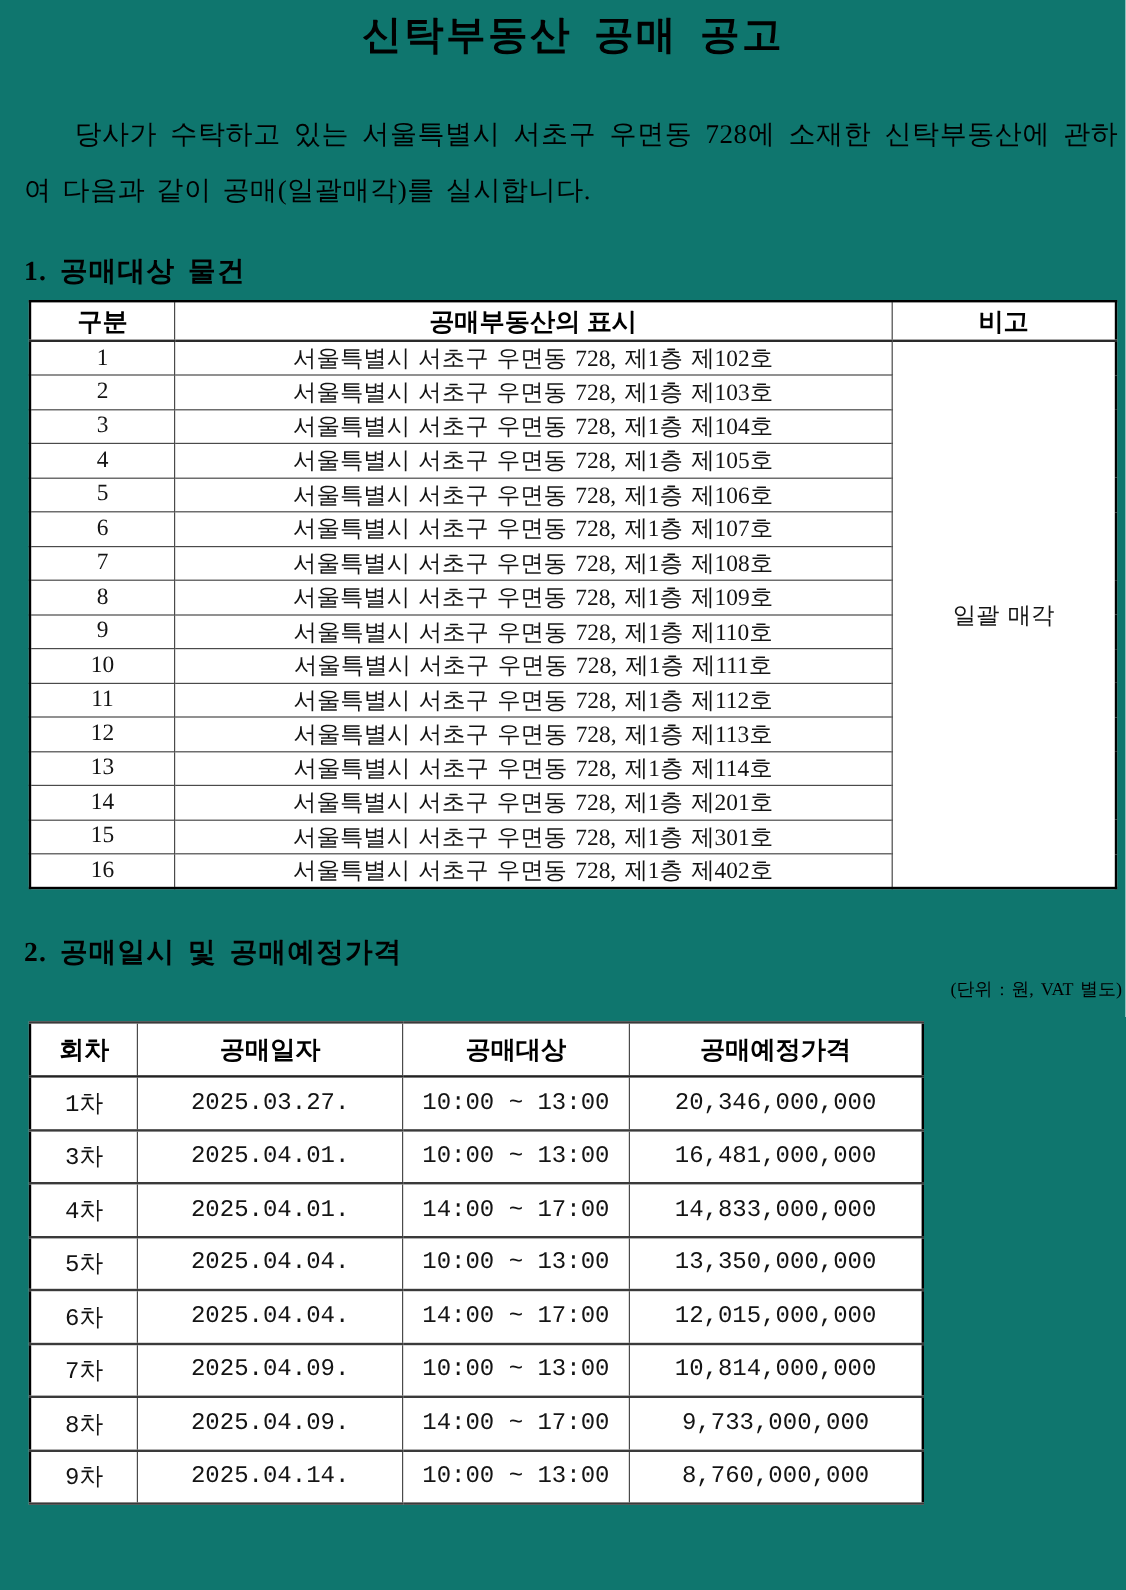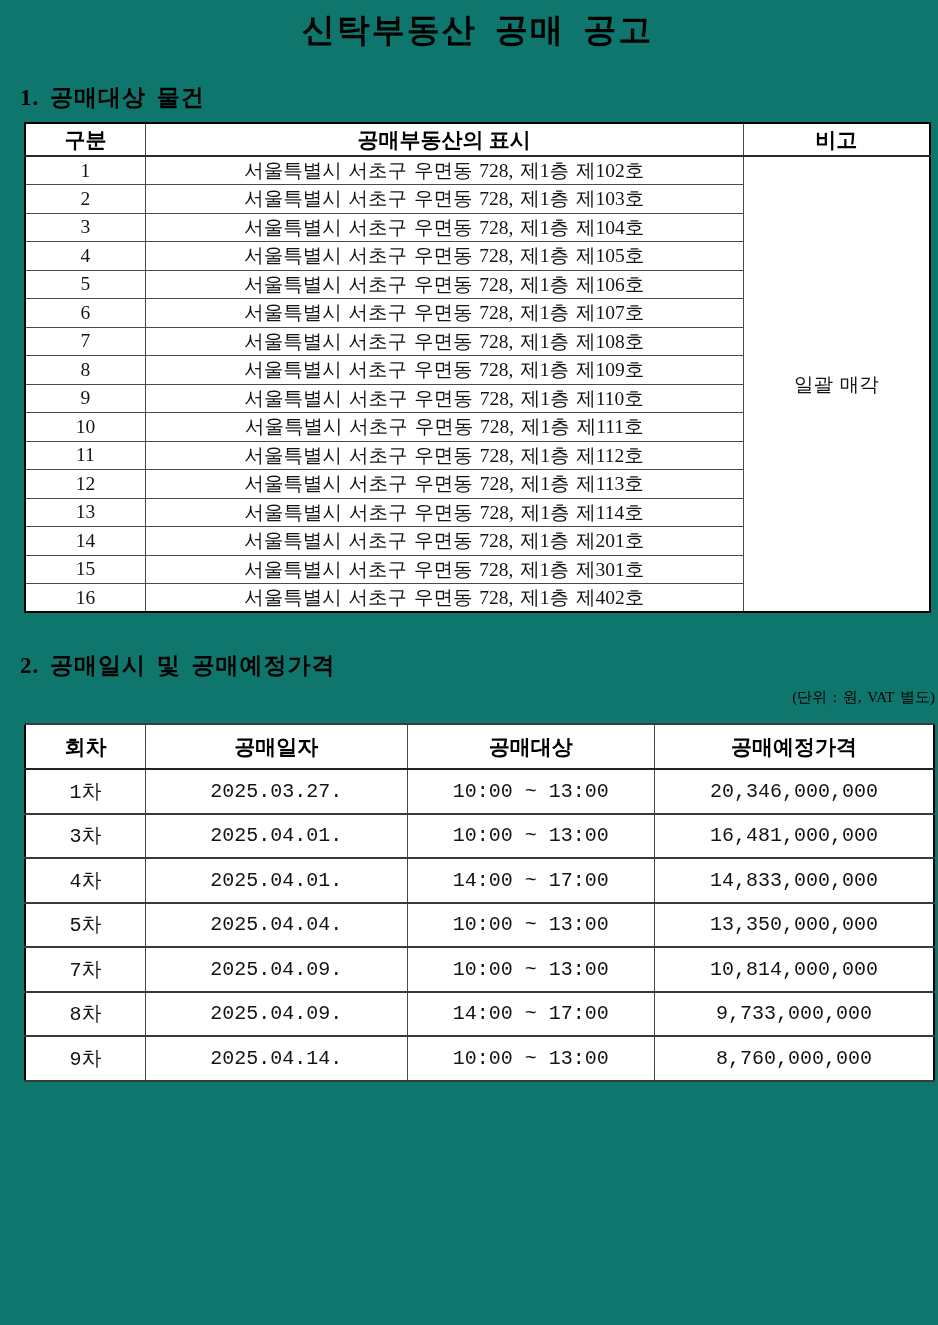--- a/index.html
+++ b/index.html
@@ -73,21 +73,21 @@
     border-bottom: 2px solid #2a2a2a;
     color: #000;
   }
   .t1 tbody td { height: 28.5px; font-size: 19.5px; word-spacing: 2px; }
   .t1 .c-no { width: 124px; }
   .t1 .c-desc { width: 619px; }
   .t1 .c-remark { width: 193px; }
   .t2 {
     margin-top: 12px;
     margin-left: 4px;
-    width: 911px;
+    width: 746px;
     border: 2px solid #000;
   }
   .t2 th, .t2 td {
     border-top: 2px solid #3a3a3a;
     border-bottom: 2px solid #3a3a3a;
     border-left: 1px solid #4a4a4a;
     border-right: 1px solid #4a4a4a;
     text-align: center;
     vertical-align: middle;
     color: #141414;
@@ -105,20 +105,21 @@
   .t2 .c-time { width: 248px; }
   .t2 .c-price { width: 280px; }
 </style>
 </head>
 <body>
 
 <div class="page">
 
   <h1 class="doc-title">신탁부동산 공매 공고</h1>
 
+  <p class="intro">당사가 수탁하고 있는 서울특별시 서초구 우면동 728에 소재한 신탁부동산에 관하여 다음과 같이 공매(일괄매각)를 실시합니다.</p>
 
   <h2 class="sec-heading sec1-heading">1. 공매대상 물건</h2>
 
   <table class="t1">
     <thead>
       <tr>
         <th class="c-no">구분</th>
         <th class="c-desc">공매부동산의 표시</th>
         <th class="c-remark">비고</th>
       </tr>
@@ -224,20 +225,26 @@
         <td>14:00 ~ 17:00</td>
         <td>14,833,000,000</td>
       </tr>
       <tr>
         <td>5차</td>
         <td>2025.04.04.</td>
         <td>10:00 ~ 13:00</td>
         <td>13,350,000,000</td>
       </tr>
       <tr>
+        <td>6차</td>
+        <td>2025.04.04.</td>
+        <td>14:00 ~ 17:00</td>
+        <td>12,015,000,000</td>
+      </tr>
+      <tr>
         <td>7차</td>
         <td>2025.04.09.</td>
         <td>10:00 ~ 13:00</td>
         <td>10,814,000,000</td>
       </tr>
       <tr>
         <td>8차</td>
         <td>2025.04.09.</td>
         <td>14:00 ~ 17:00</td>
         <td>9,733,000,000</td>

